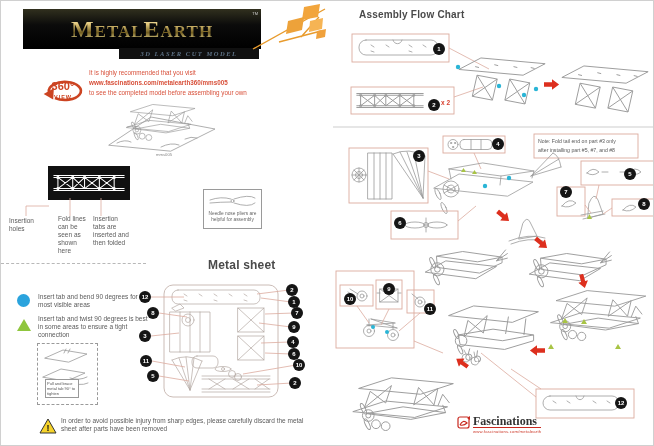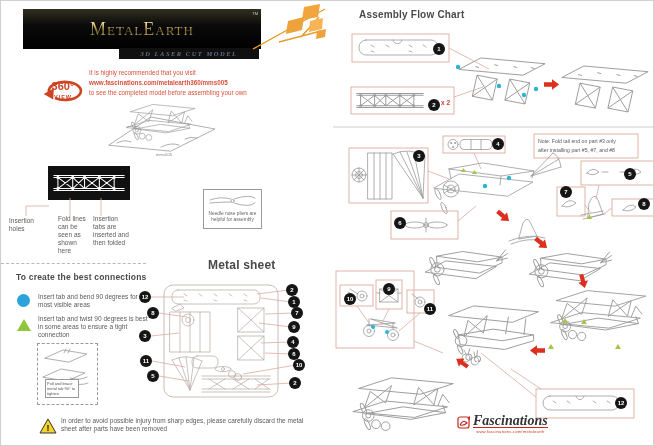--- a/index.html
+++ b/index.html
@@ -8,36 +8,36 @@
   .abs{position:absolute;}
   svg{display:block;}
   .line-art{color:#9a9a9a;}
   .badge{position:absolute;width:12px;height:12px;border-radius:50%;background:#151515;color:#fff;
          font-size:6px;font-weight:bold;display:flex;align-items:center;justify-content:center;z-index:5;}
   .txt{font-size:6.5px;line-height:8px;color:#5a5a5a;}
   .red-txt{color:#d8503a;font-size:6.3px;line-height:10px;}
   .heading{font-size:8.5px;font-weight:bold;color:#4a4a4a;letter-spacing:.2px;}
   .logo-banner{left:22px;top:8px;width:238px;height:40px;background:linear-gradient(180deg,#31301e 0%,#0b0b0b 40%,#000 100%);
          display:flex;align-items:center;justify-content:center;}
-  .logo-text{font-family:"Liberation Serif",serif;font-weight:normal;font-variant:small-caps;font-size:18px;
+  .logo-text{font-family:"Liberation Serif",serif;font-weight:bold;font-variant:small-caps;font-size:24px;
          letter-spacing:1px;background:linear-gradient(180deg,#fdf6d0 0%,#e3c87b 30%,#715d20 62%,#efe09a 90%);
          -webkit-background-clip:text;background-clip:text;color:#c9a84c;-webkit-text-fill-color:transparent;}
   .logo-tm{position:absolute;right:3px;top:2px;font-size:4px;color:#cfcfcf;}
   .logo-sub{left:118px;top:47px;width:140px;height:11px;background:#101010;color:#5e7286;
          font-family:"Liberation Serif",serif;font-style:italic;font-weight:bold;font-size:6.5px;
          letter-spacing:1.5px;display:flex;align-items:center;justify-content:center;}
   .dashed-line{border-top:1px dashed #b8b8b8;height:0;}
   .pink{stroke:#dcab9e;stroke-width:.8;fill:none;}
   .sketch{stroke:#9a9a9a;stroke-width:.8;fill:none;stroke-linecap:round;stroke-linejoin:round;}
   .sketch-lt{stroke:#b3a7a2;stroke-width:.7;fill:none;stroke-linecap:round;stroke-linejoin:round;}
   .box{stroke:#dcab9e;stroke-width:.9;fill:none;}
   .note-txt{font-size:5.2px;line-height:8px;color:#5a5a5a;white-space:nowrap;}
   .qty{color:#d8402e;font-size:6.5px;font-weight:bold;}
   .cap{font-size:4.8px;line-height:5.8px;color:#666;text-align:center;}
-  .brandword{font-family:"Liberation Serif",serif;font-style:italic;font-weight:bold;font-size:14px;color:#333;
+  .brandword{font-family:"Liberation Serif",serif;font-weight:bold;font-size:12px;color:#333;
          border-bottom:1.5px solid #c8281e;line-height:12px;}
   .brandurl{font-size:4.2px;color:#cc3626;text-align:center;margin-top:1px;letter-spacing:.2px;}
 </style>
 </head>
 <body>
 
 <svg width="0" height="0" style="position:absolute" aria-hidden="true">
 <defs>
   <symbol id="s-truss" viewBox="0 0 100 26">
     <g stroke="currentColor" fill="none" stroke-width="1.4">
@@ -168,21 +168,20 @@
         <path d="M5,9 Q16,5 26,8 M5,12 Q16,11 26,11"></path>
         <circle cx="27.5" cy="10" r="1.5"></circle>
         <path d="M29,8 Q44,3 50,7 M29,12 Q44,17 50,12"></path>
       </g>
     </svg>
     <div class="cap" style="padding:0 3px;">Needle nose pliers are helpful for assembly</div>
   </div>
 
   <div class="abs dashed-line" style="left:0;top:262px;width:145px;"></div>
 
-  <div class="abs heading" style="left:15px;top:271px;">To create the best connections</div>
 
   <div class="abs" style="left:16px;top:293px;width:13px;height:13px;border-radius:50%;background:#2aa3dd;"></div>
   <div class="abs txt" style="left:37px;top:292px;width:108px;">Insert tab and bend 90 degrees for most visible areas</div>
 
   <div class="abs" style="left:16px;top:318px;width:0;height:0;border-left:7px solid transparent;border-right:7px solid transparent;border-bottom:12px solid #8fc63e;"></div>
   <div class="abs txt" style="left:37px;top:314px;width:112px;">Insert tab and twist 90 degrees is best in some areas to ensure a tight connection</div>
 
   <div class="abs" style="left:36px;top:342px;width:59px;height:60px;border:1px dashed #9a9a9a;"></div>
   <svg class="abs line-art" style="left:36px;top:342px;" width="59" height="60">
     <g class="sketch">

